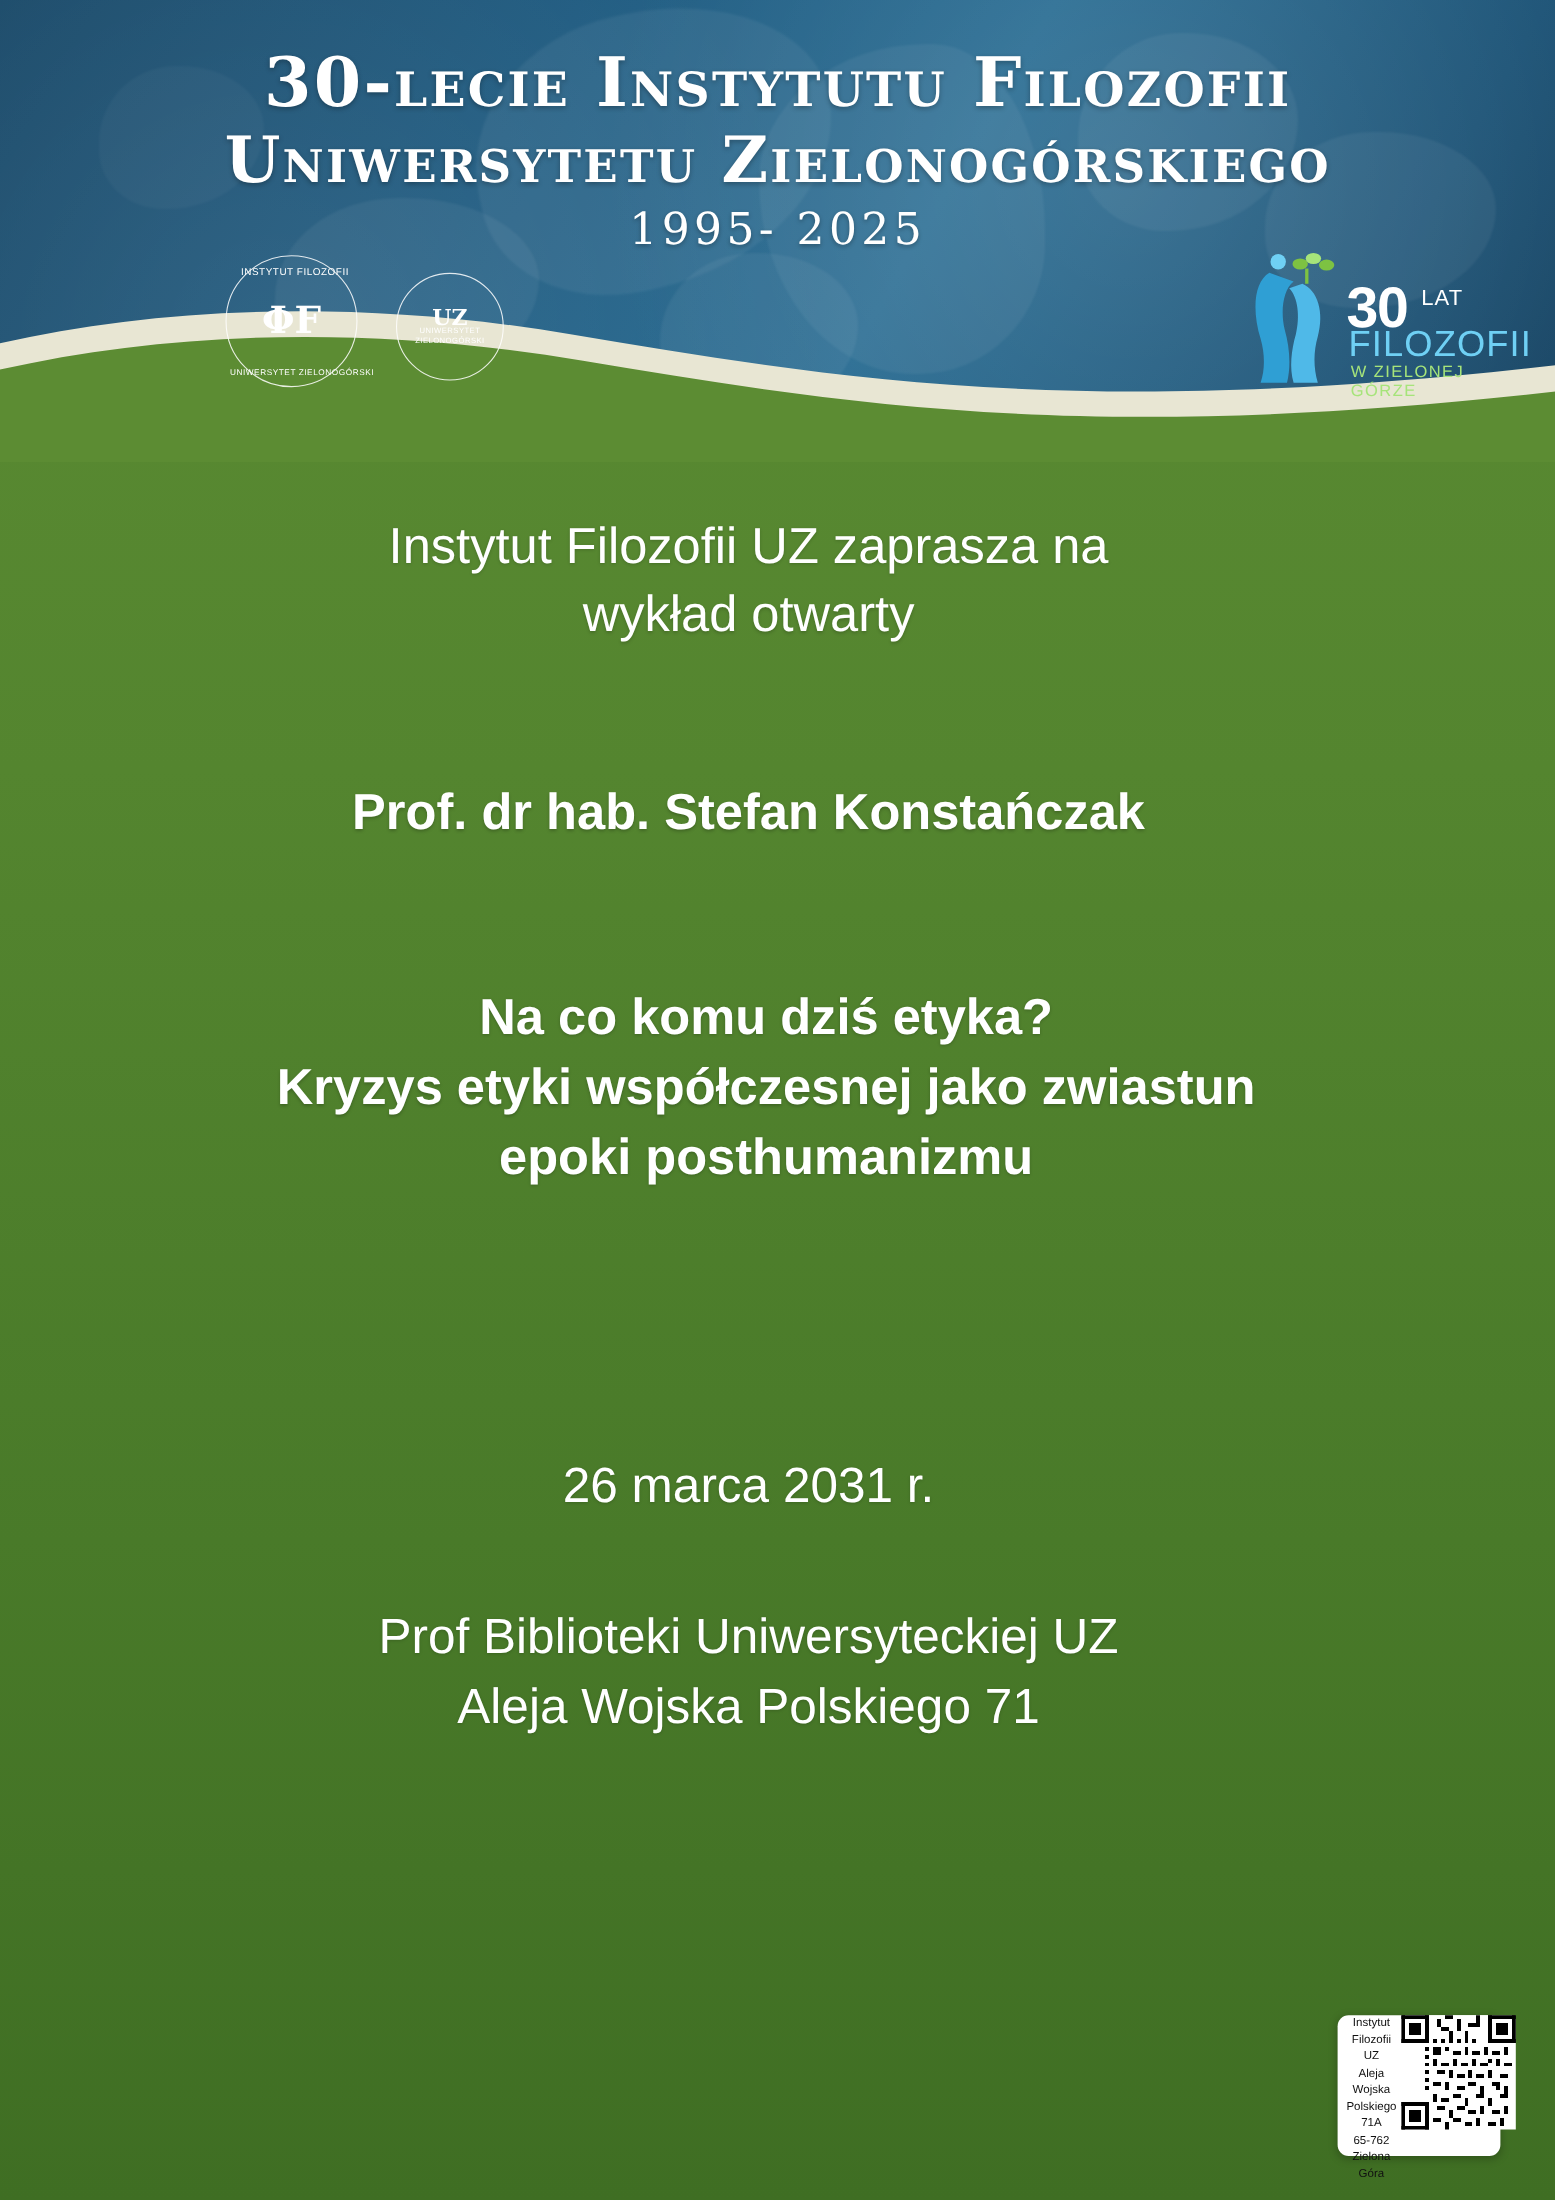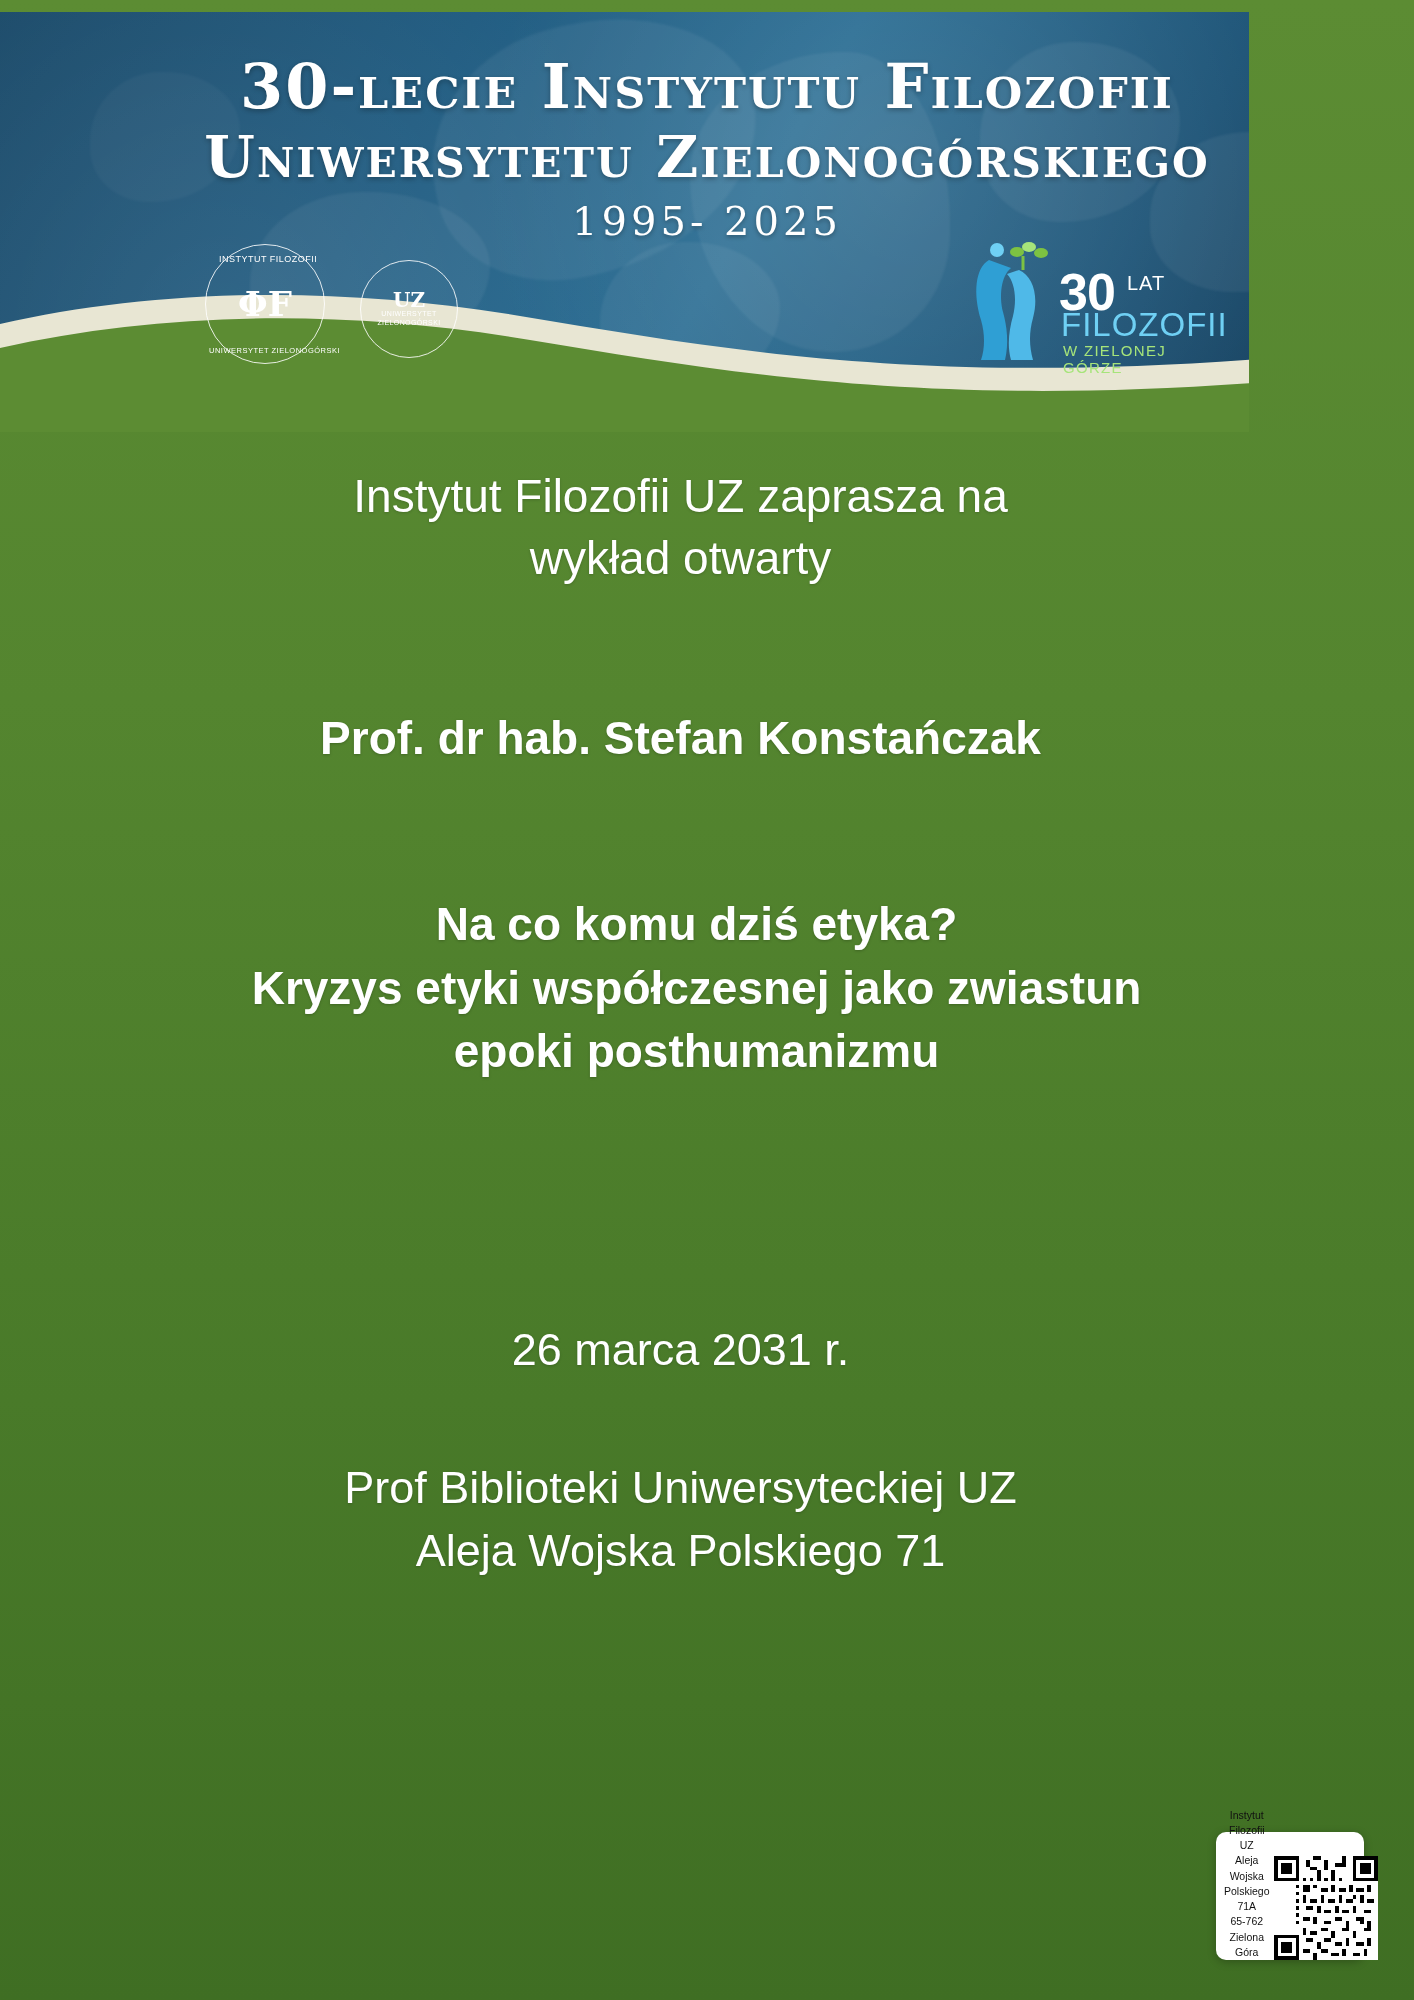--- a/index.html
+++ b/index.html
@@ -18,23 +18,23 @@
     position: relative;
     width: 1414px;
     height: 2000px;
     overflow: hidden;
     background: linear-gradient(180deg, #5c8c33 0%, #54852f 35%, #497a29 70%, #3f6e23 100%);
   }
 
   
   .header {
     position: absolute;
-    top: 12px;
+    top: 0;
     left: 0;
-    width: 1249px;
+    width: 1414px;
     height: 420px;
     overflow: hidden;
   }
   .header-bg {
     position: absolute;
     inset: 0;
     background:
       radial-gradient(circle at 72% 38%, rgba(255,255,255,0.10) 0%, rgba(255,255,255,0) 45%),
       radial-gradient(circle at 18% 75%, rgba(255,255,255,0.07) 0%, rgba(255,255,255,0) 42%),
       linear-gradient(120deg, #1d4c6b 0%, #225d82 32%, #2a6d93 58%, #1f5578 85%, #1a4563 100%);
@@ -246,21 +246,21 @@
   .qr-card {
     position: absolute;
     right: 50px;
     bottom: 40px;
     width: 148px;
     height: 128px;
     background: #ffffff;
     border-radius: 10px;
     box-shadow: 0 2px 8px rgba(0,0,0,0.25);
     display: flex;
-    align-items: flex-end;
+    align-items: flex-start;
     padding: 0 8px;
     box-sizing: border-box;
   }
   .qr-addr {
     flex: 1;
     color: #111111;
     font-size: 10.5px;
     line-height: 1.45;
     text-align: center;
     padding-right: 4px;

